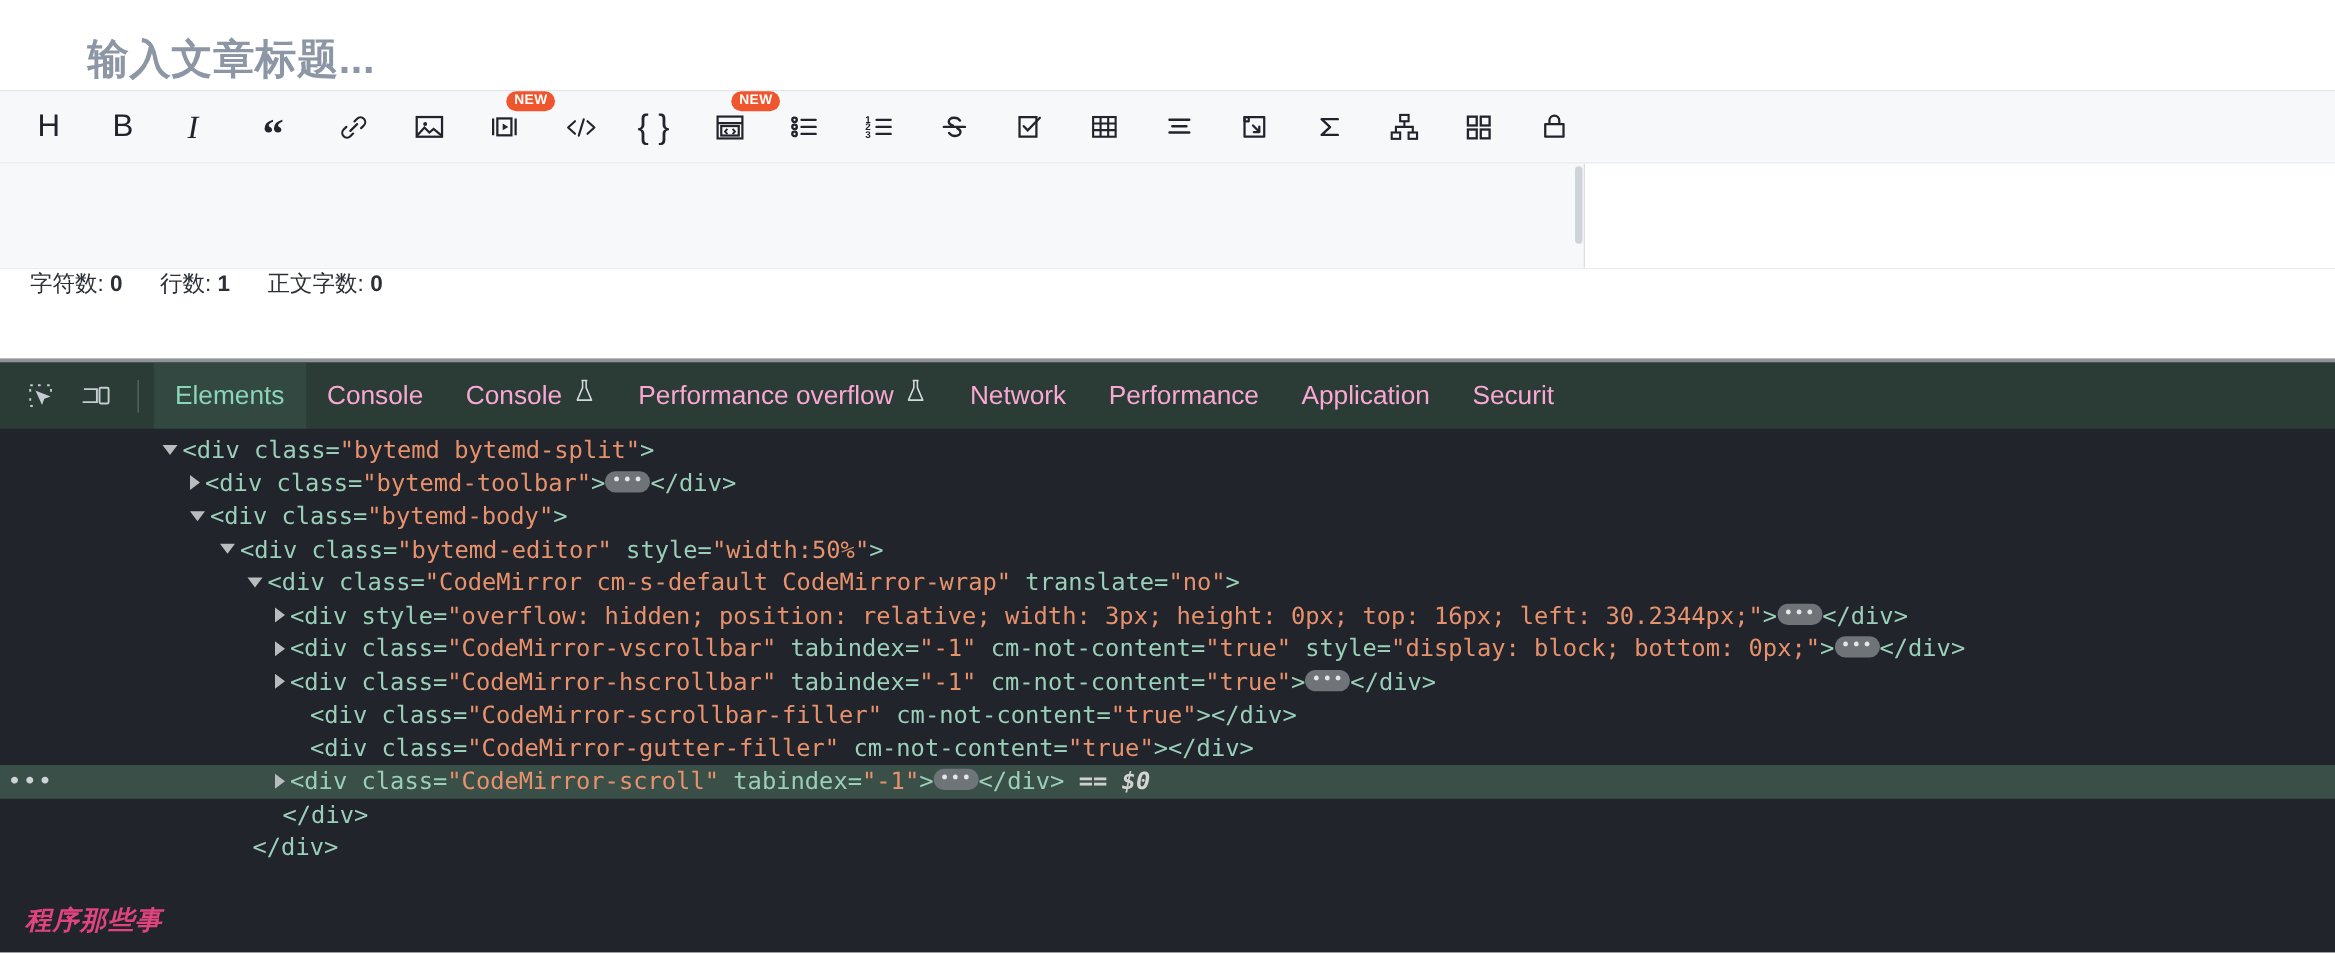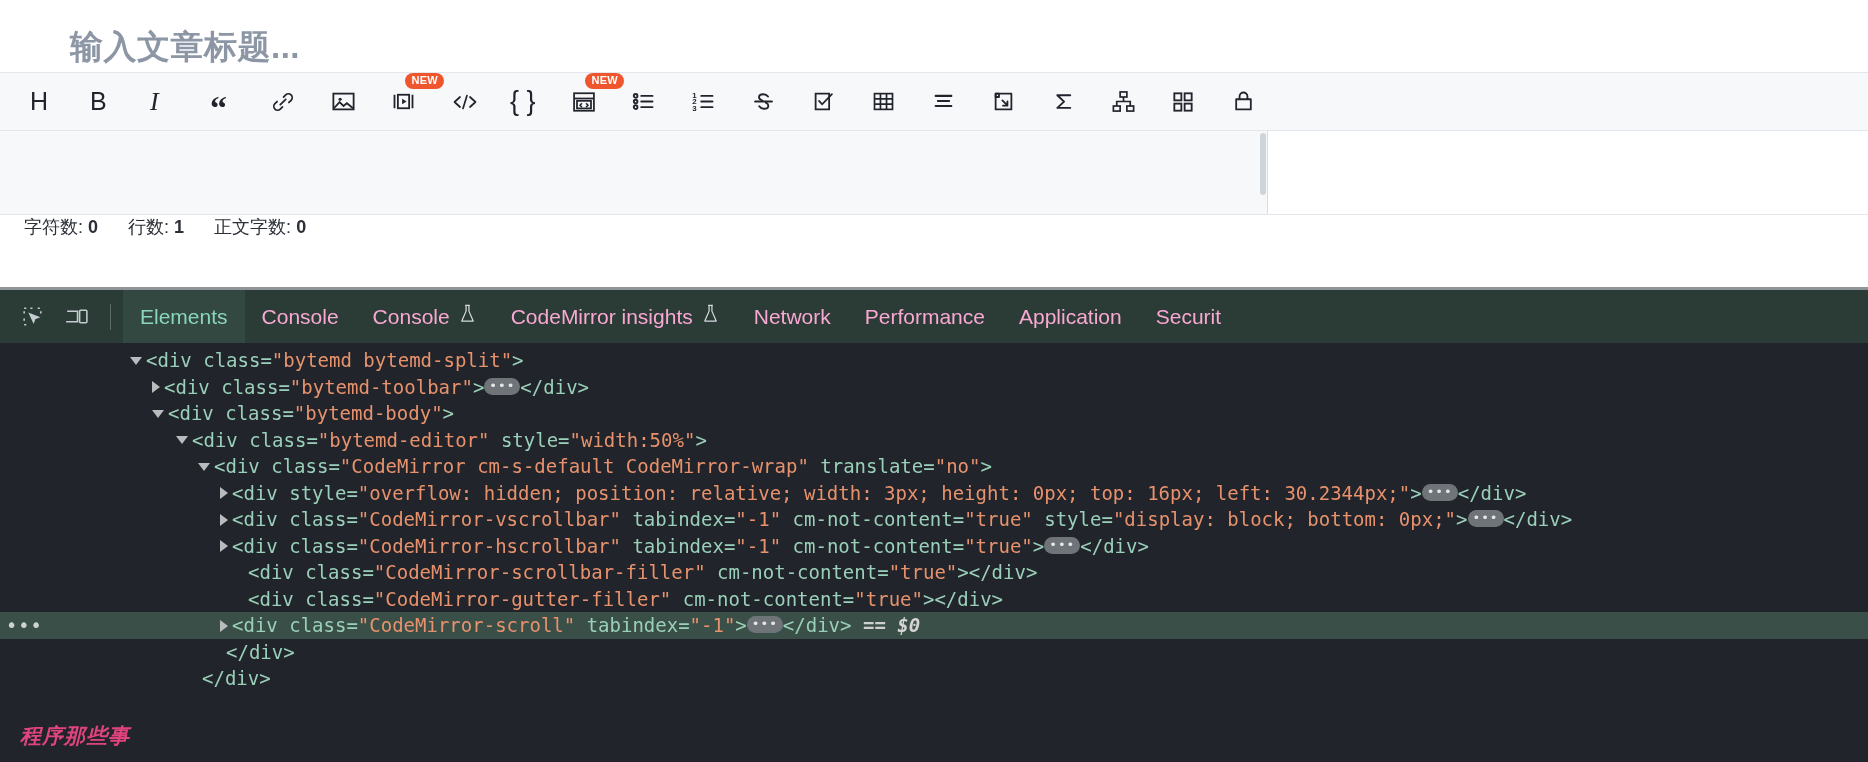--- a/index.html
+++ b/index.html
@@ -458,21 +458,21 @@
         <div class="dt-tab">
           <span>Console</span>
         </div>
         <div class="dt-tab">
           <span>Console</span>
           <span class="dt-flask"><svg width="19" height="21" viewBox="0 0 20 22" fill="none" stroke="#d4dbdf" stroke-width="1.3" stroke-linejoin="round">
               <path d="M7.5 2.5h5M8.5 2.5v6L4 19h12L11.5 8.5v-6"></path>
             </svg></span>
         </div>
         <div class="dt-tab">
-          <span>CodeMirror insights</span>
+          <span>Performance overflow</span>
           <span class="dt-flask"><svg width="19" height="21" viewBox="0 0 20 22" fill="none" stroke="#d4dbdf" stroke-width="1.3" stroke-linejoin="round">
               <path d="M7.5 2.5h5M8.5 2.5v6L4 19h12L11.5 8.5v-6"></path>
             </svg></span>
         </div>
         <div class="dt-tab">
           <span>Network</span>
         </div>
         <div class="dt-tab">
           <span>Performance</span>
         </div>

